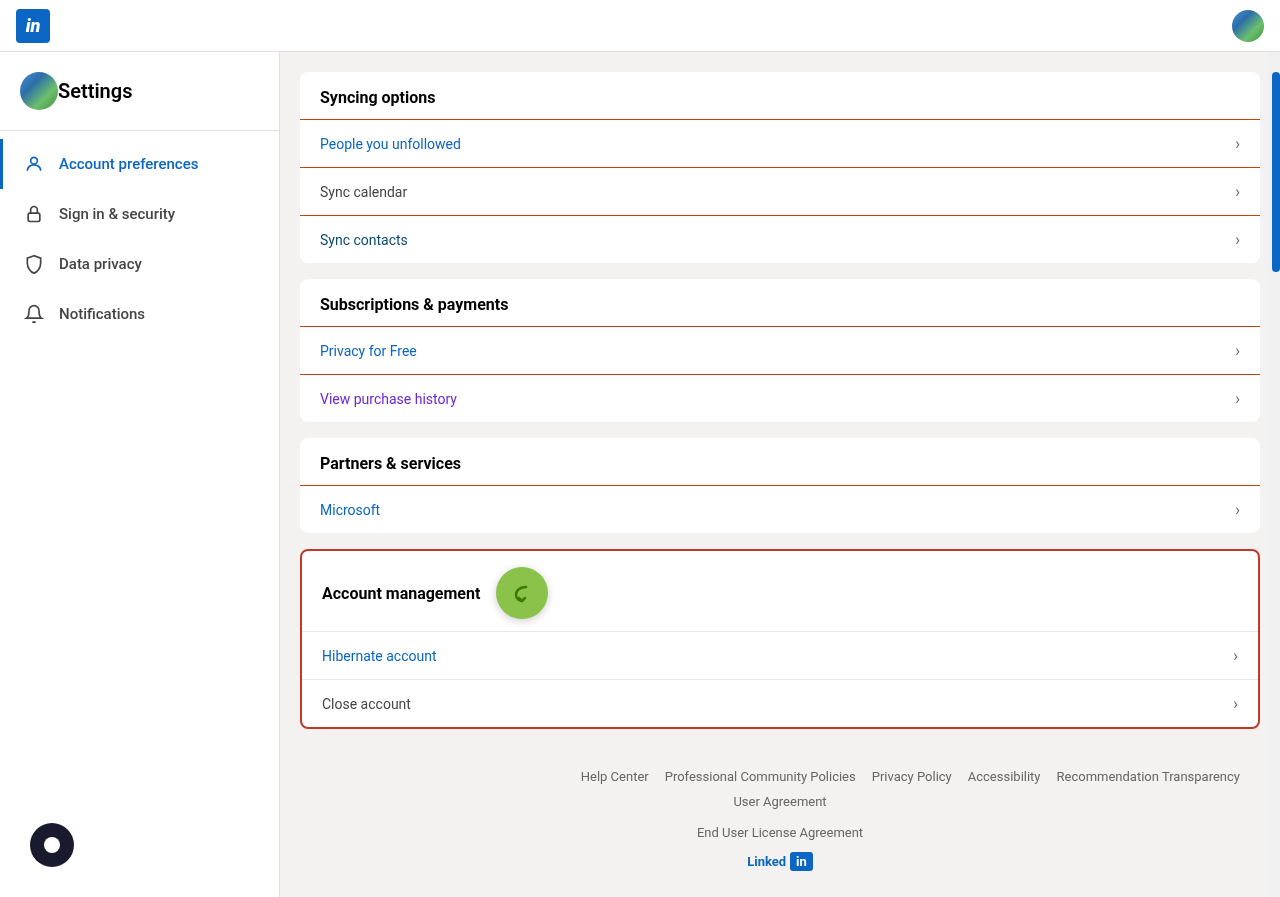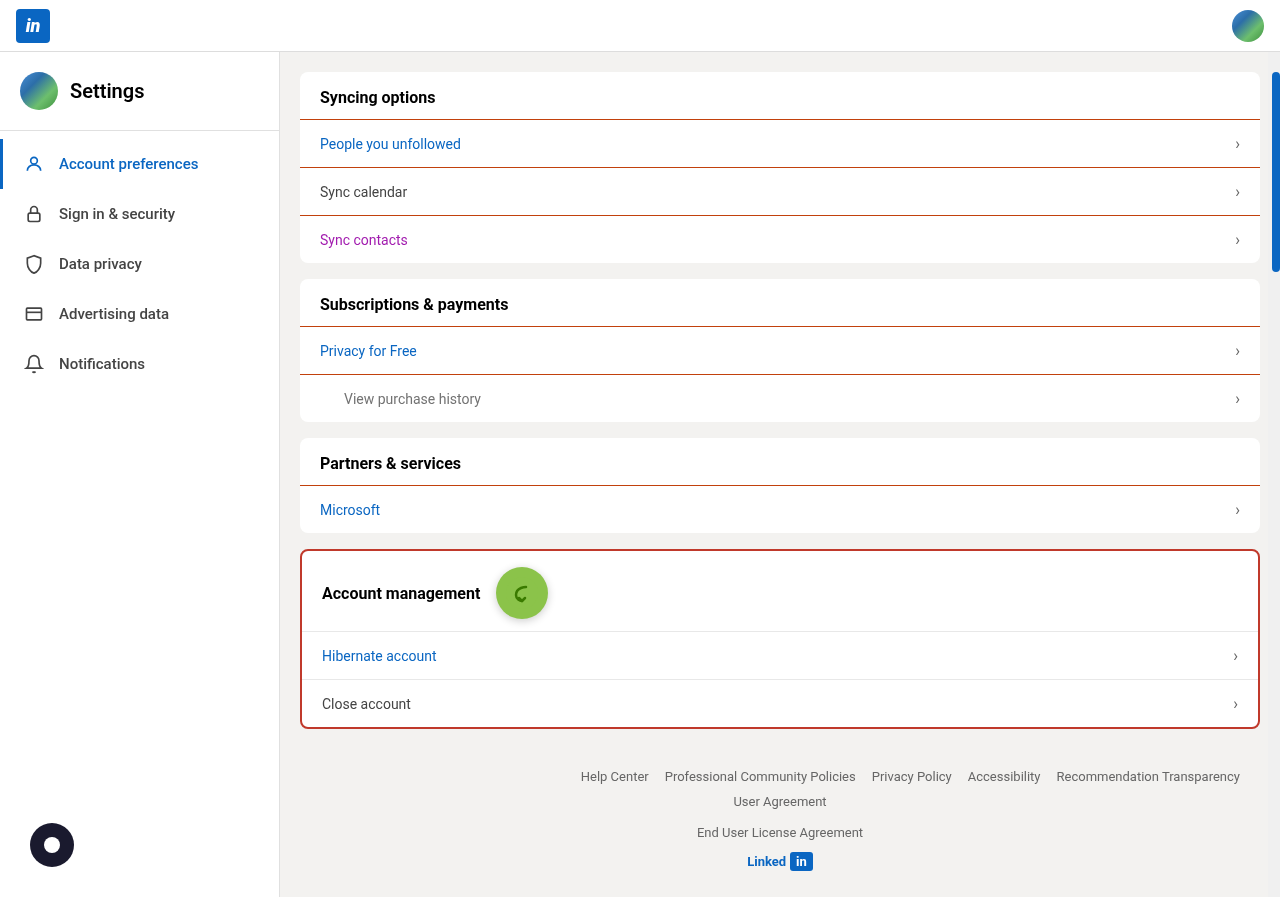--- a/index.html
+++ b/index.html
@@ -48,21 +48,20 @@
       padding: 20px 0;
       flex-shrink: 0;
       position: fixed;
       top: 52px;
       bottom: 0;
       left: 0;
     }
     .settings-header {
       display: flex;
       align-items: center;
-      gap: 12px;
       padding: 0 20px 20px 20px;
       border-bottom: 1px solid #e0e0e0;
       margin-bottom: 8px;
     }
     .settings-avatar {
       width: 38px; height: 38px;
       border-radius: 50%;
       background: linear-gradient(135deg, #4a90d9, #2c6ea8, #6dbf6d, #3d8f3d);
     }
     .settings-title {
@@ -294,29 +293,20 @@
 
       <div class="nav-item">
         <span class="nav-icon">
           <svg width="20" height="20" viewBox="0 0 24 24" fill="none" stroke="#444" stroke-width="2">
             <path d="M12 2L4 5v6c0 5.5 3.8 10.7 8 12 4.2-1.3 8-6.5 8-12V5z"></path>
           </svg>
         </span>
         <span>Data privacy</span>
       </div>
 
-      <div class="nav-item">
-        <span class="nav-icon">
-          <svg width="20" height="20" viewBox="0 0 24 24" fill="none" stroke="#444" stroke-width="2">
-            <rect x="3" y="5" width="18" height="14" rx="1"></rect>
-              <line x1="3" y1="10" x2="21" y2="10"></line>
-          </svg>
-        </span>
-        <span>Advertising data</span>
-      </div>
 
       <div class="nav-item">
         <span class="nav-icon">
           <svg width="20" height="20" viewBox="0 0 24 24" fill="none" stroke="#444" stroke-width="2">
             <path d="M18 8A6 6 0 006 8c0 7-3 9-3 9h18s-3-2-3-9"></path>
               <path d="M13.73 21a2 2 0 01-3.46 0"></path>
           </svg>
         </span>
         <span>Notifications</span>
       </div>
@@ -329,33 +319,33 @@
       <div class="card-title">Syncing options</div>
       <div class="card-item">
         <span>People you unfollowed</span>
         <span class="arrow">›</span>
       </div>
       <div class="card-item">
         <span style="color:#444;">Sync calendar</span>
         <span class="arrow">›</span>
       </div>
       <div class="card-item">
-        <span style="color:#a21caf;">Sync contacts</span>
+        <span style="color:#0c4a6e;">Sync contacts</span>
         <span class="arrow">›</span>
       </div>
     </div>
 
     <div class="card">
       <div class="card-title">Subscriptions &amp; payments</div>
       <div class="card-item">
         <span>Privacy for Free</span>
         <span class="arrow">›</span>
       </div>
       <div class="card-item">
-        <span style="color:#737373;margin-left:24px;">View purchase history</span>
+        <span style="color:#6d28d9;">View purchase history</span>
         <span class="arrow">›</span>
       </div>
     </div>
 
     <div class="card">
       <div class="card-title">Partners &amp; services</div>
       <div class="card-item">
         <span>Microsoft</span>
         <span class="arrow">›</span>
       </div>

